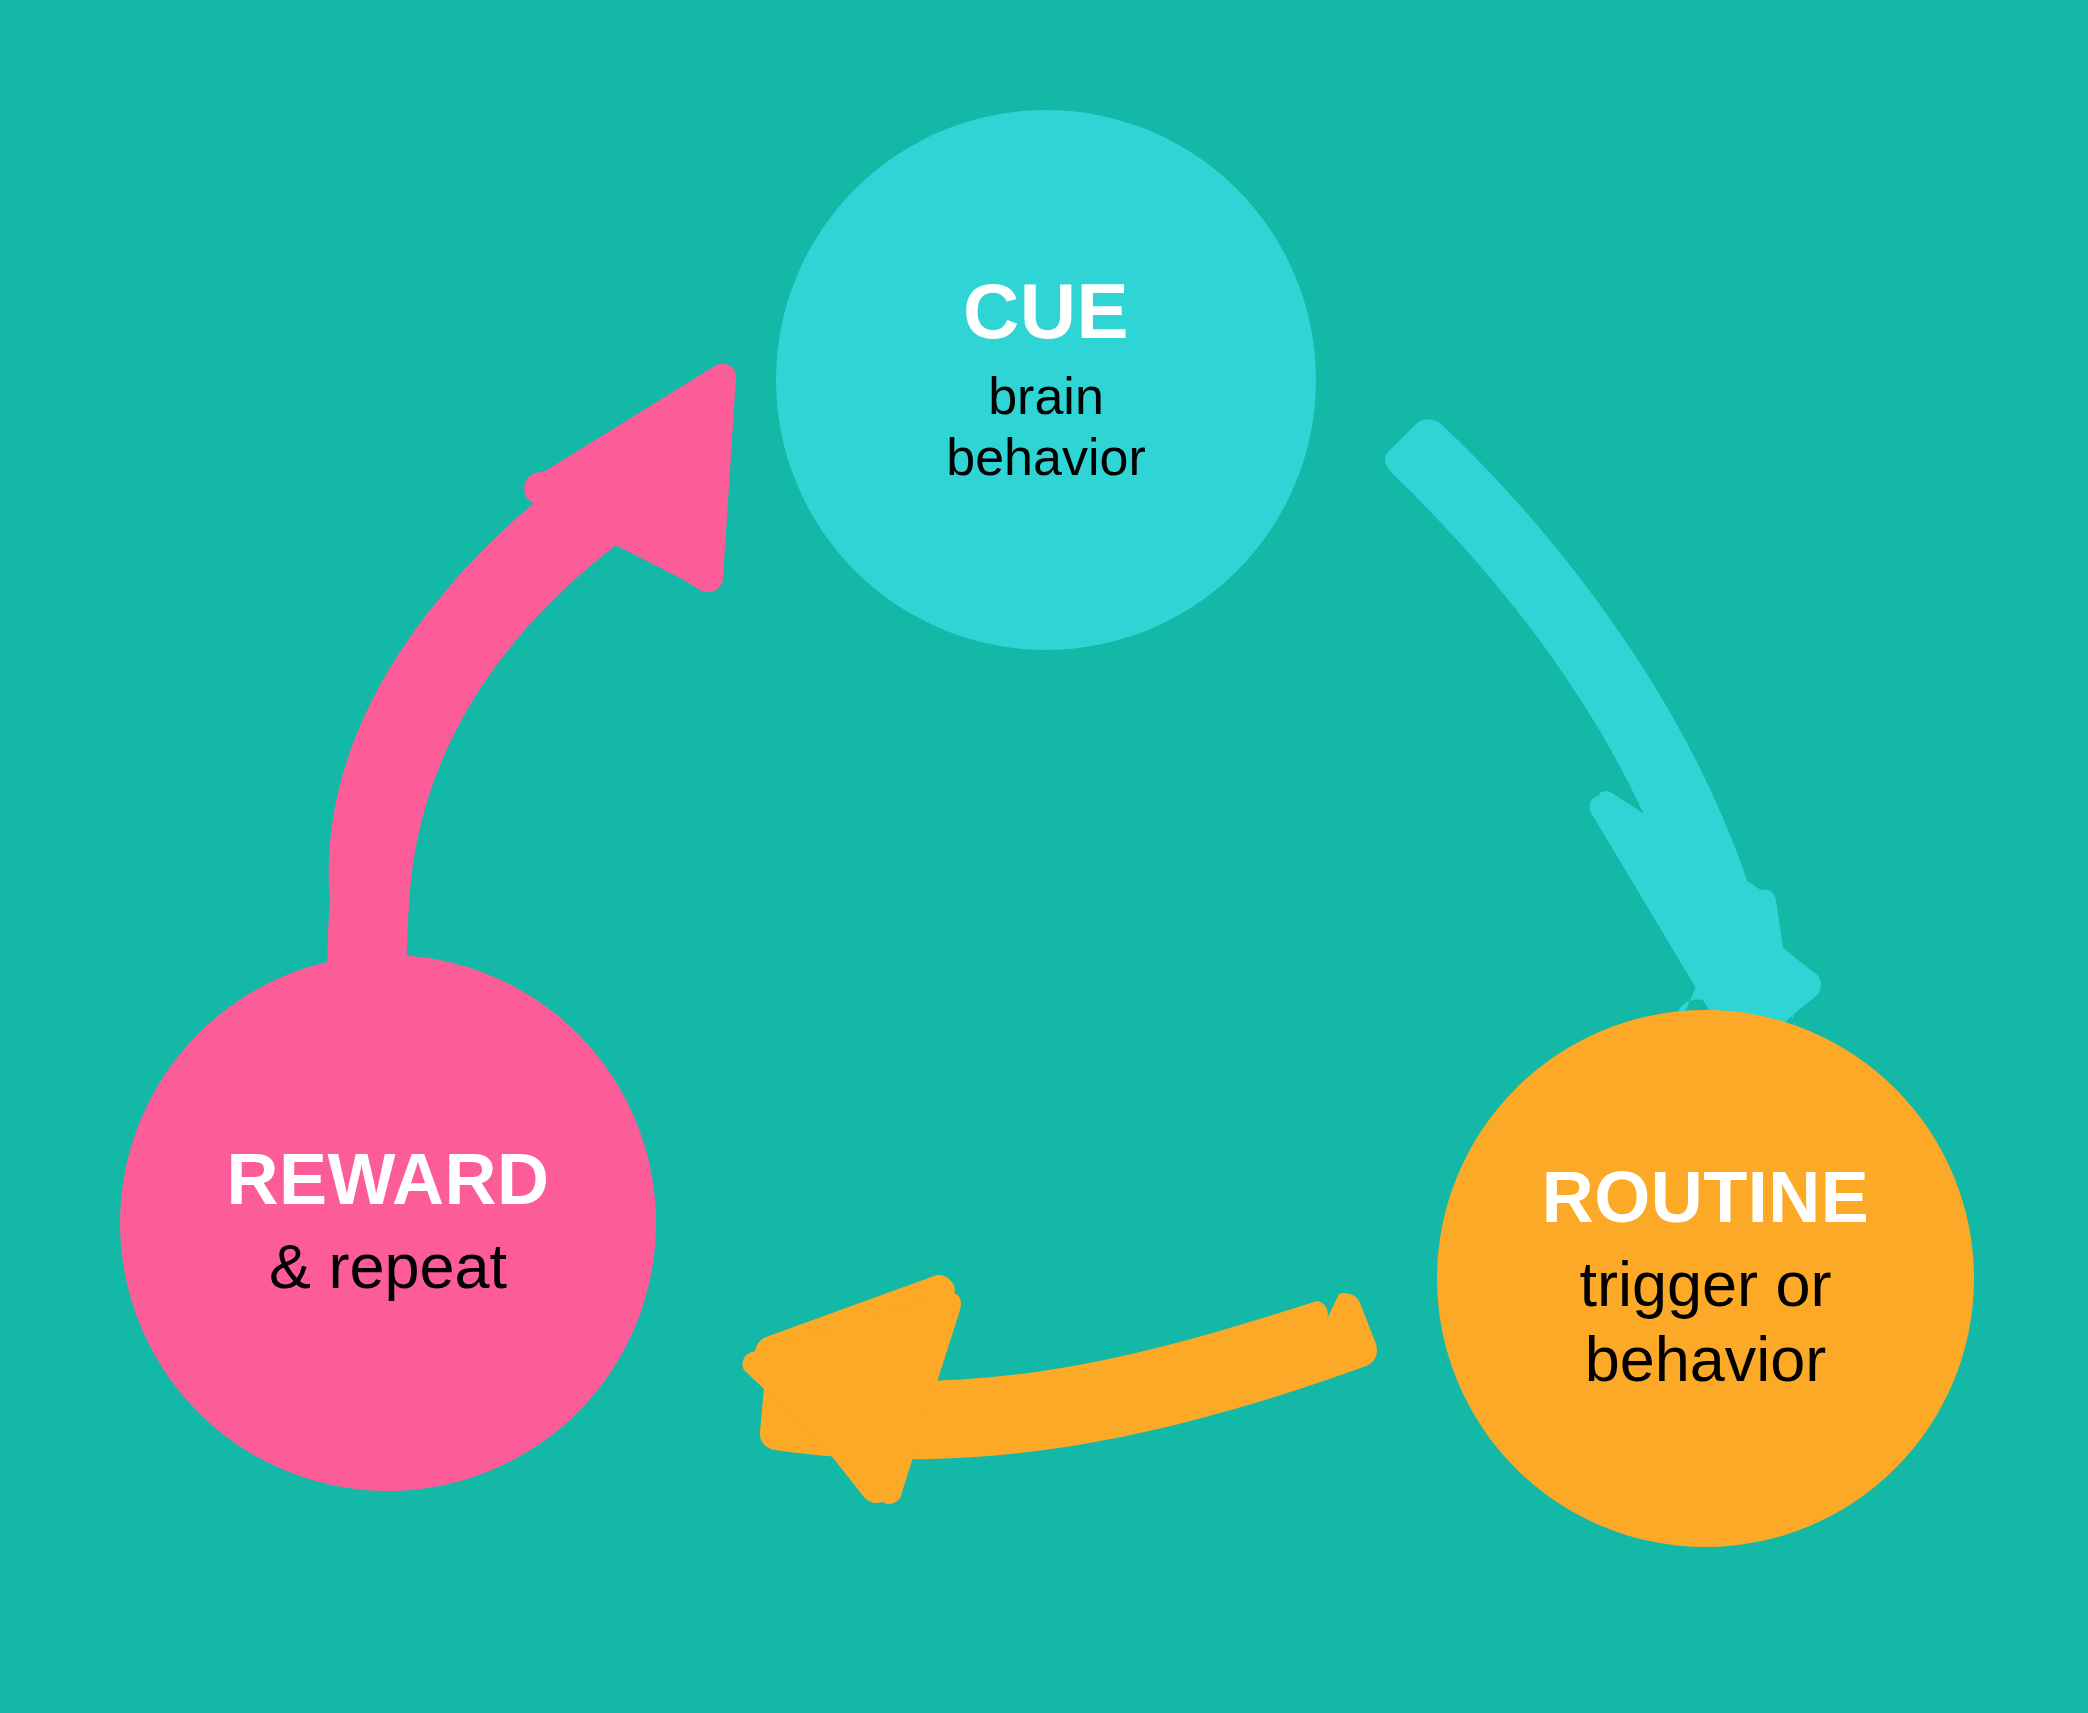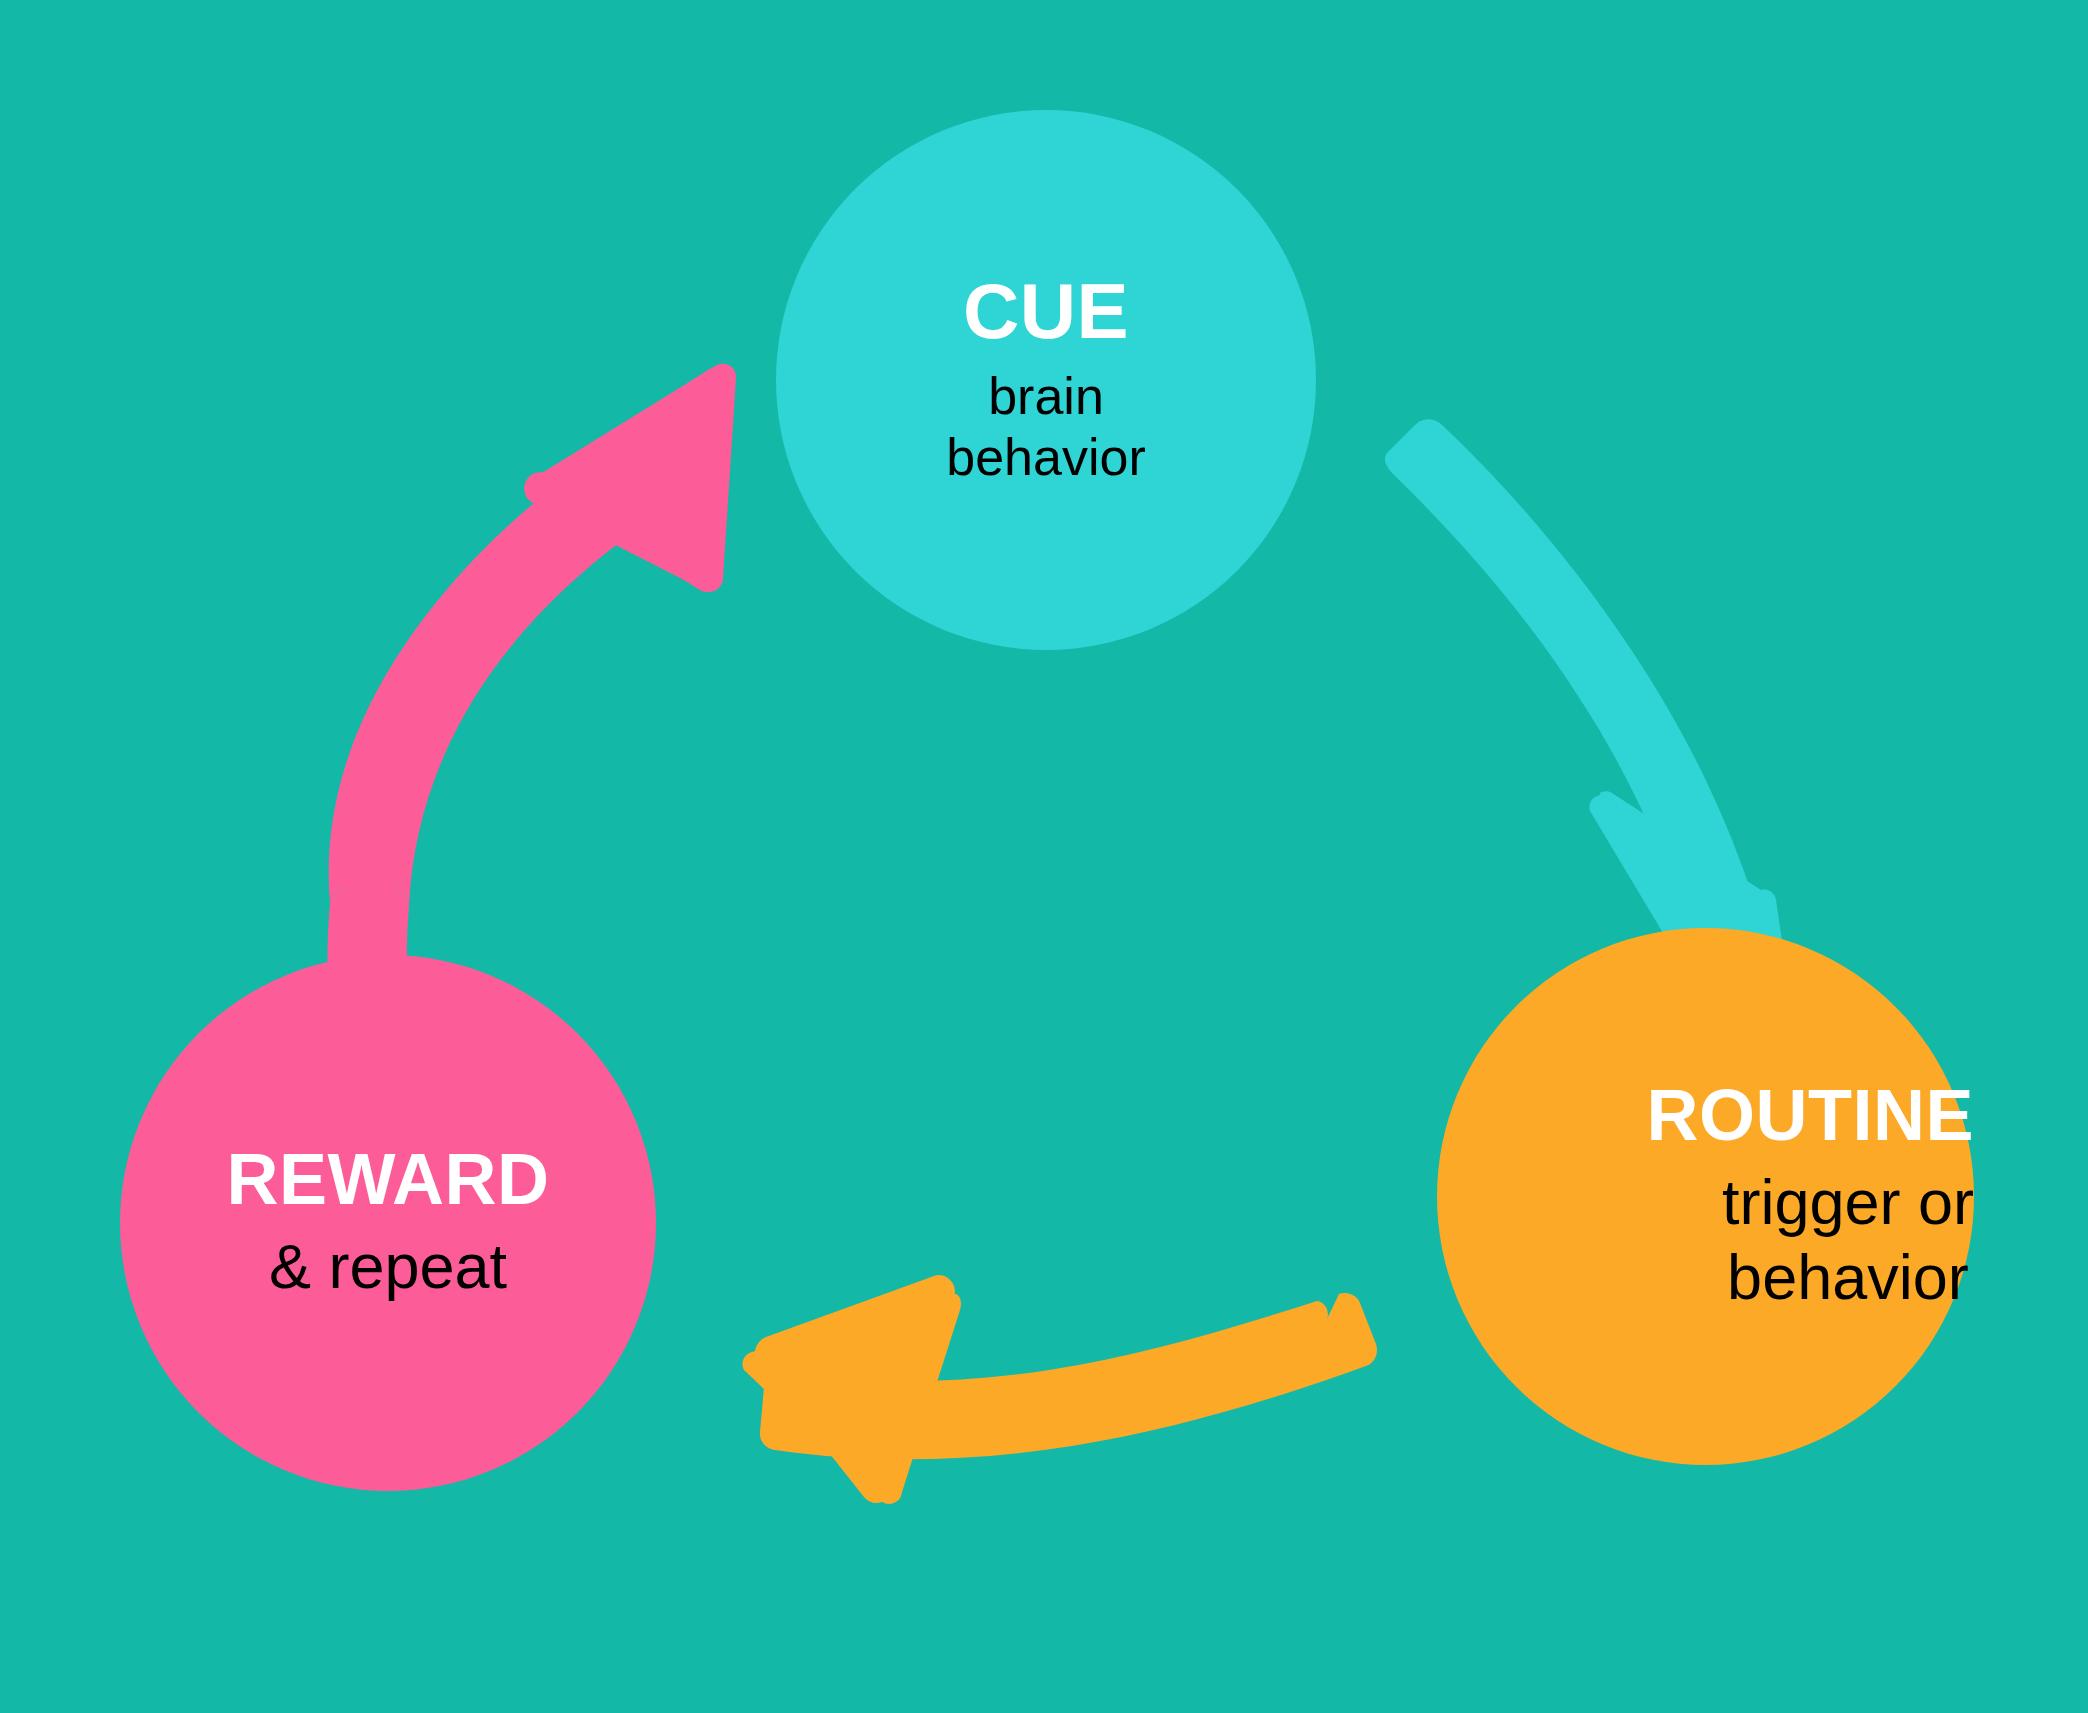--- a/index.html
+++ b/index.html
@@ -60,25 +60,24 @@
     width: 540px;
     height: 540px;
     background: #2fd4d4;
   }
   #node-cue .node-title { font-size: 78px; margin-bottom: 16px; }
   #node-cue .node-subtitle { font-size: 52px; }
 
   
   #node-routine {
     left: 1437px;
-    top: 928px;
+    top: 1010px;
     width: 537px;
     height: 537px;
     background: #fca928;
-    align-items: flex-end;
   }
   #node-routine .node-title { font-size: 72px; margin-bottom: 14px; }
   #node-routine .node-subtitle { font-size: 63px; }
 
   
   #node-reward {
     left: 120px;
     top: 955px;
     width: 536px;
     height: 536px;

